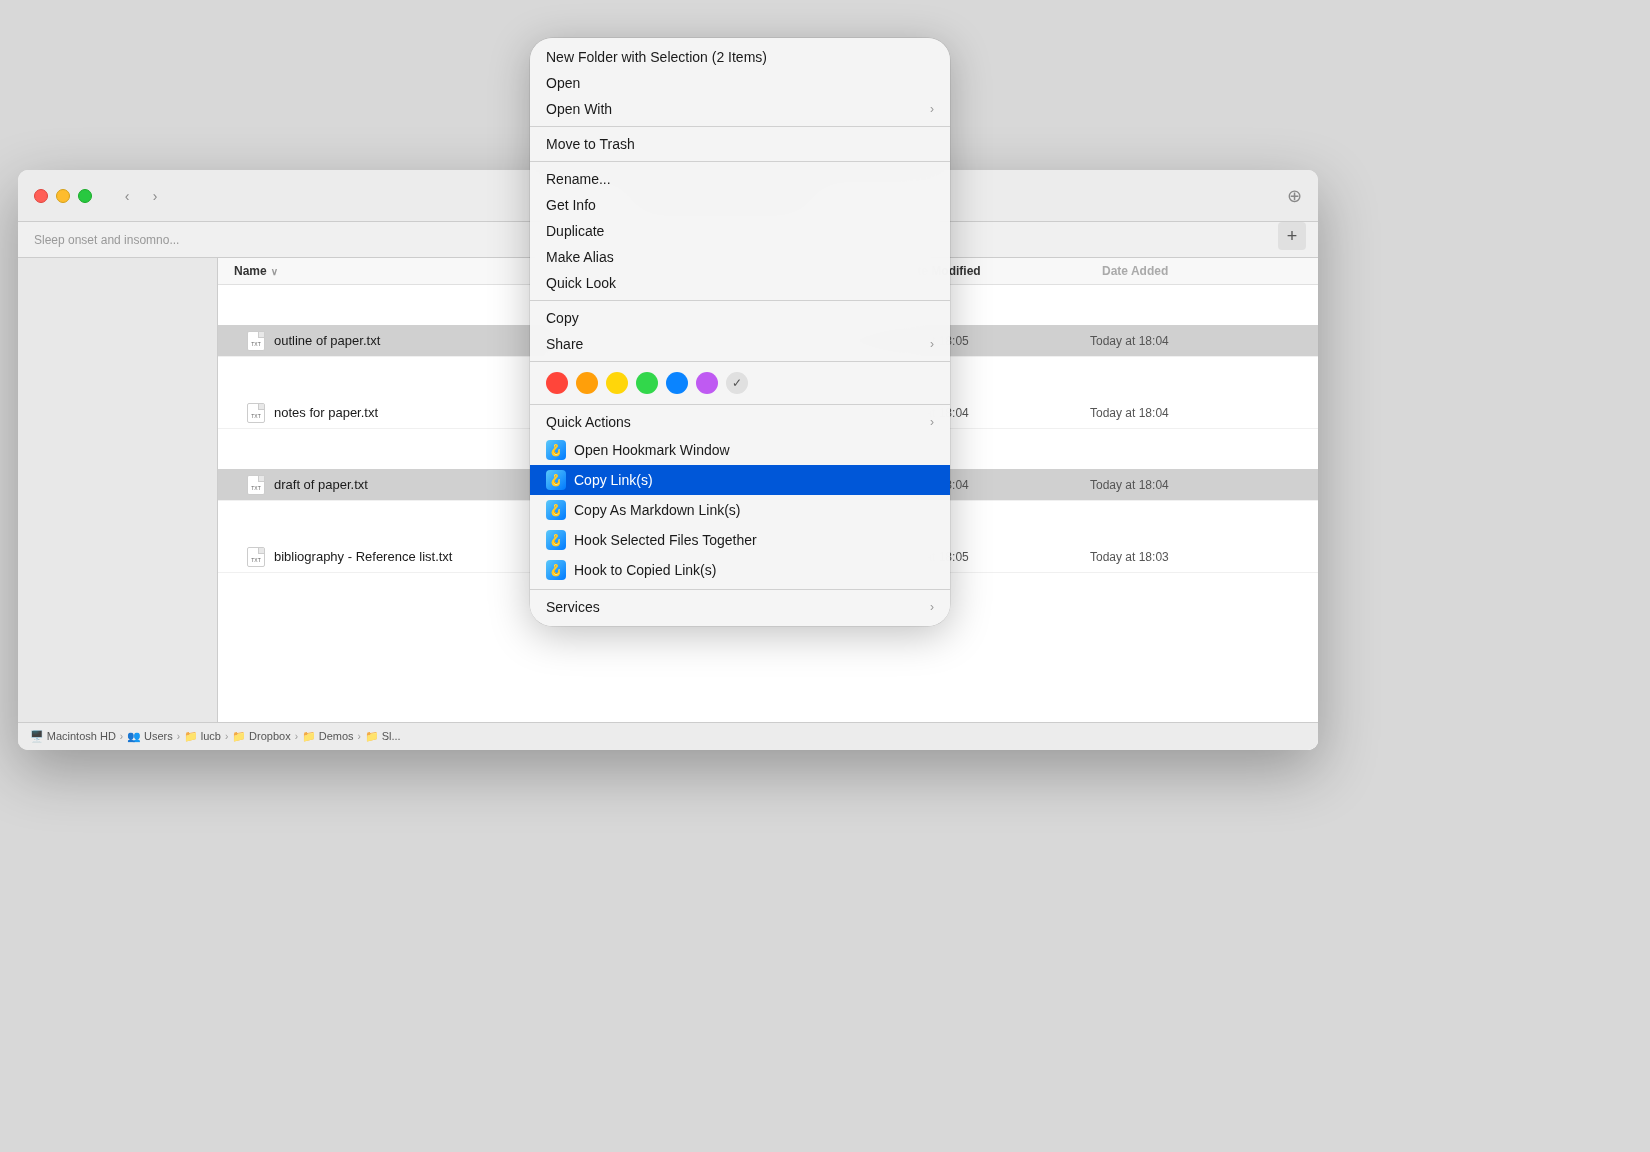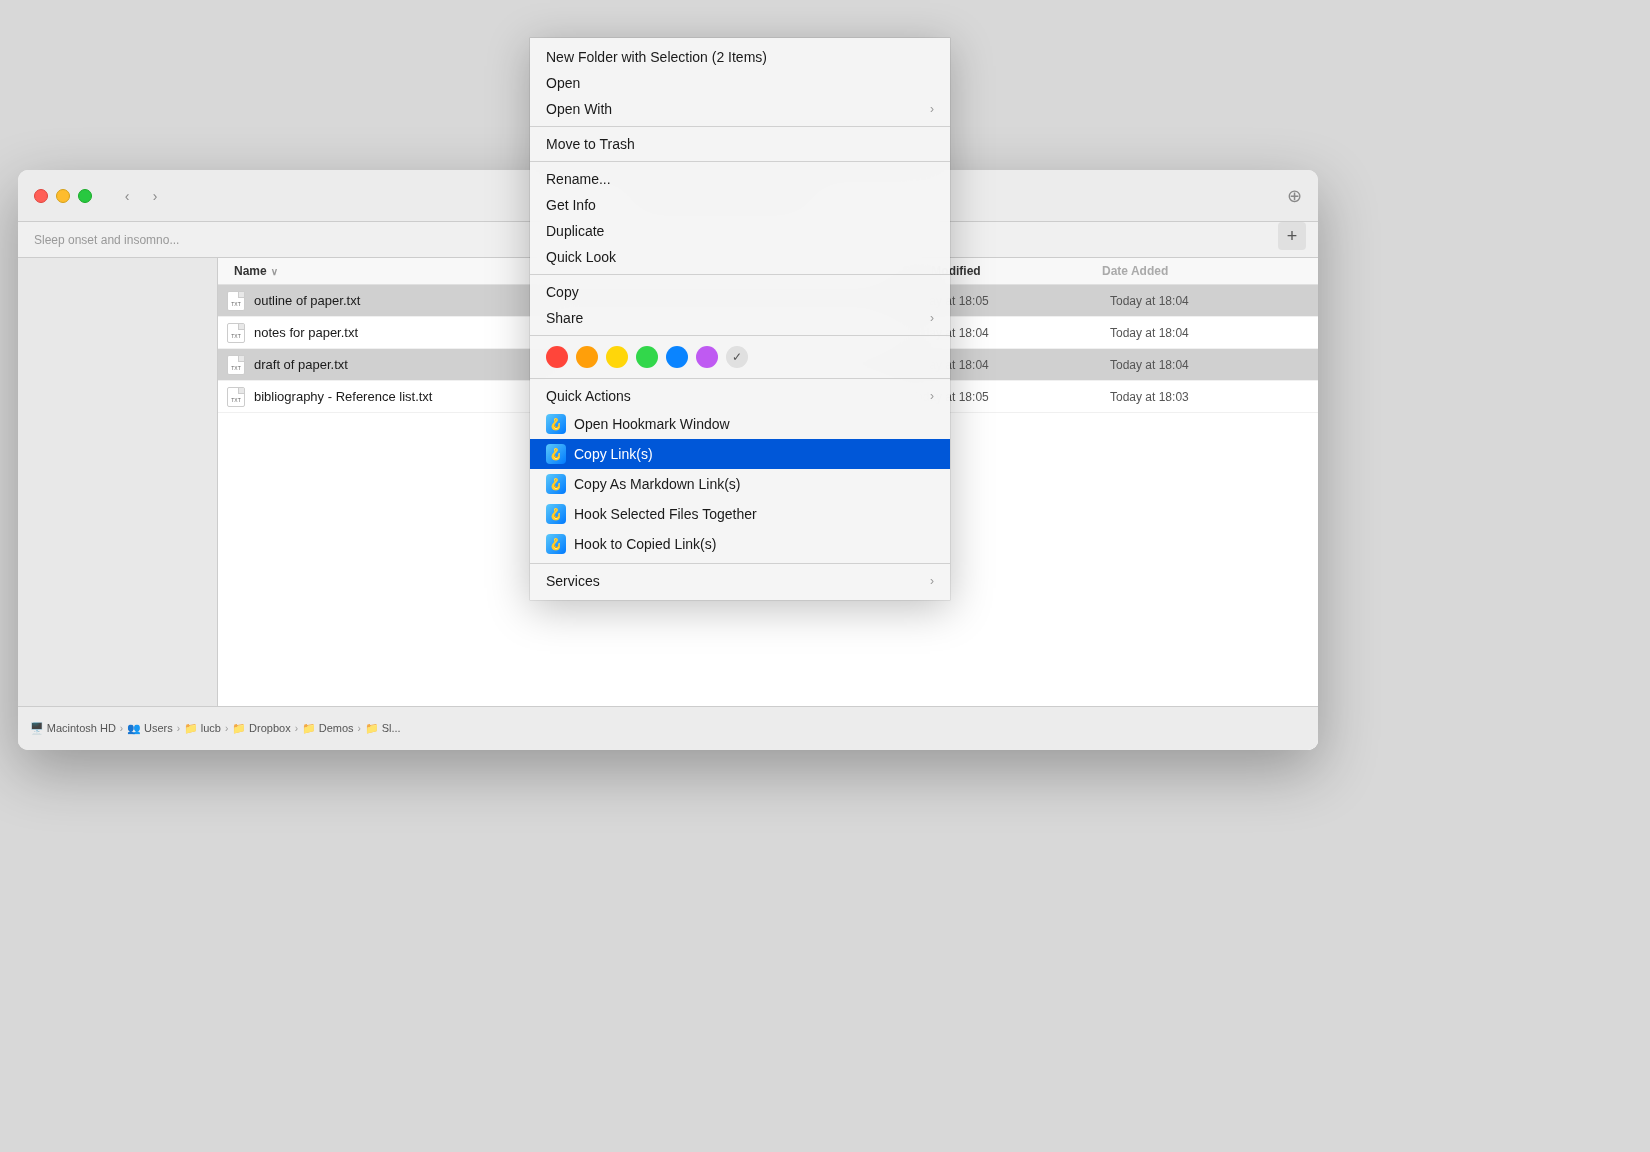--- a/index.html
+++ b/index.html
@@ -119,24 +119,25 @@
       color: #333;
     }
 
     .col-name { flex: 1; display: flex; align-items: center; gap: 4px; }
     .col-modified { width: 200px; }
     .col-added { width: 200px; }
 
     .file-row {
       display: flex;
       align-items: center;
-      padding: 5px 8px;
+      padding: 5px 28px;
       border-bottom: 1px solid #f0f0f0;
       font-size: 13px;
       height: 32px;
+      margin-top: 40px;
     }
 
     .file-row.selected {
       background: #d0d0d0;
     }
 
     .file-icon {
       width: 20px;
       height: 20px;
       margin-right: 8px;
@@ -150,21 +151,21 @@
     .file-name { flex: 1; color: #1a1a1a; }
     .file-dot { width: 10px; height: 10px; border-radius: 50%; background: #bbb; margin-right: 8px; }
     .file-modified { width: 200px; color: #555; font-size: 12px; }
     .file-added { width: 200px; color: #555; font-size: 12px; }
 
     .finder-footer {
       position: absolute;
       bottom: 0;
       left: 0;
       right: 0;
-      height: 44px;
+      height: 28px;
       background: #ececec;
       border-top: 1px solid #ccc;
       display: flex;
       align-items: center;
       padding: 0 12px;
       font-size: 11px;
       color: #555;
       gap: 4px;
     }
 
@@ -189,21 +190,21 @@
       cursor: pointer;
     }
 
     
     .context-menu {
       position: absolute;
       top: 38px;
       left: 530px;
       width: 420px;
       background: rgba(245, 245, 245, 0.97);
-      border-radius: 0;
+      border-radius: 22px;
       box-shadow: 0 8px 40px rgba(0,0,0,0.25), 0 0 0 0.5px rgba(0,0,0,0.15);
       padding: 6px 0;
       font-size: 14px;
       backdrop-filter: blur(20px);
       z-index: 100;
     }
 
     .menu-item {
       display: flex;
       align-items: center;
@@ -439,20 +440,23 @@
 
   <div class="menu-item">
     <span class="item-label">Get Info</span>
   </div>
 
 
   <div class="menu-item">
     <span class="item-label">Duplicate</span>
   </div>
 
+  <div class="menu-item">
+    <span class="item-label">Make Alias</span>
+  </div>
 
   <div class="menu-item">
     <span class="item-label">Quick Look</span>
   </div>
 
   <div class="menu-separator"></div>
 
   <div class="menu-item">
     <span class="item-label">Copy</span>
   </div>

